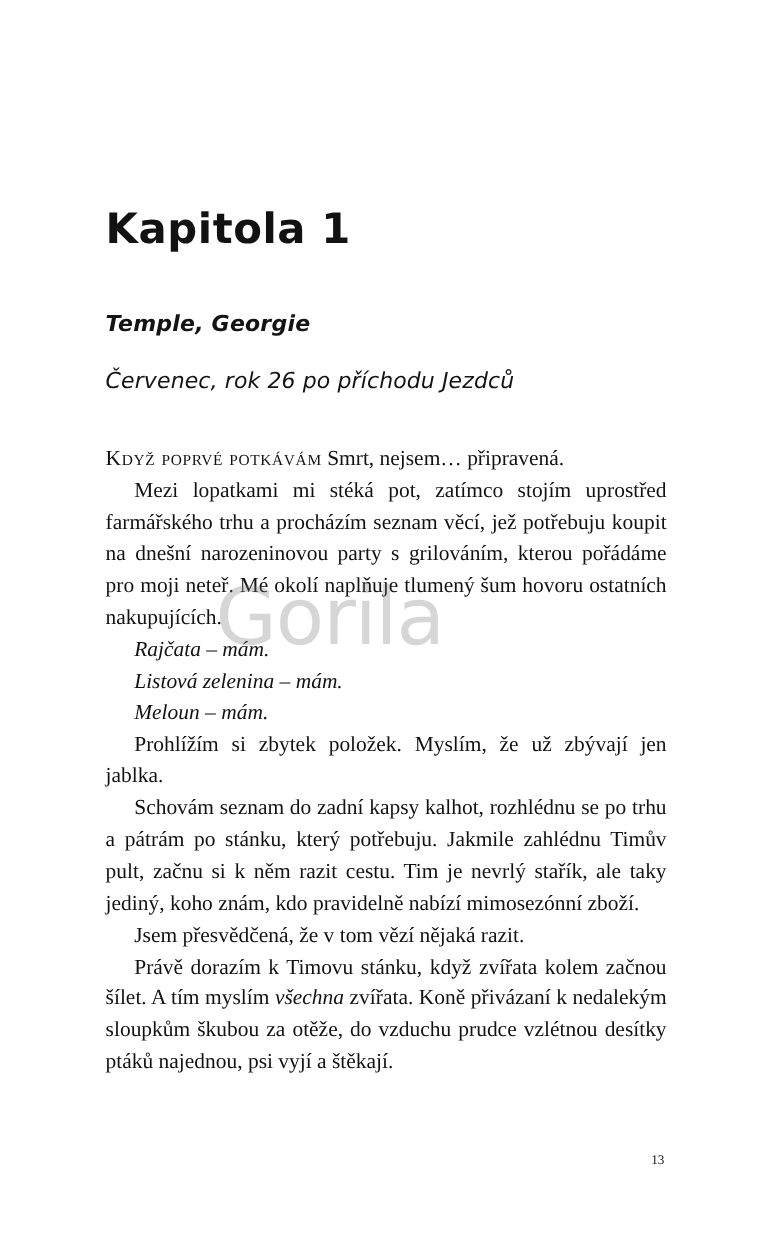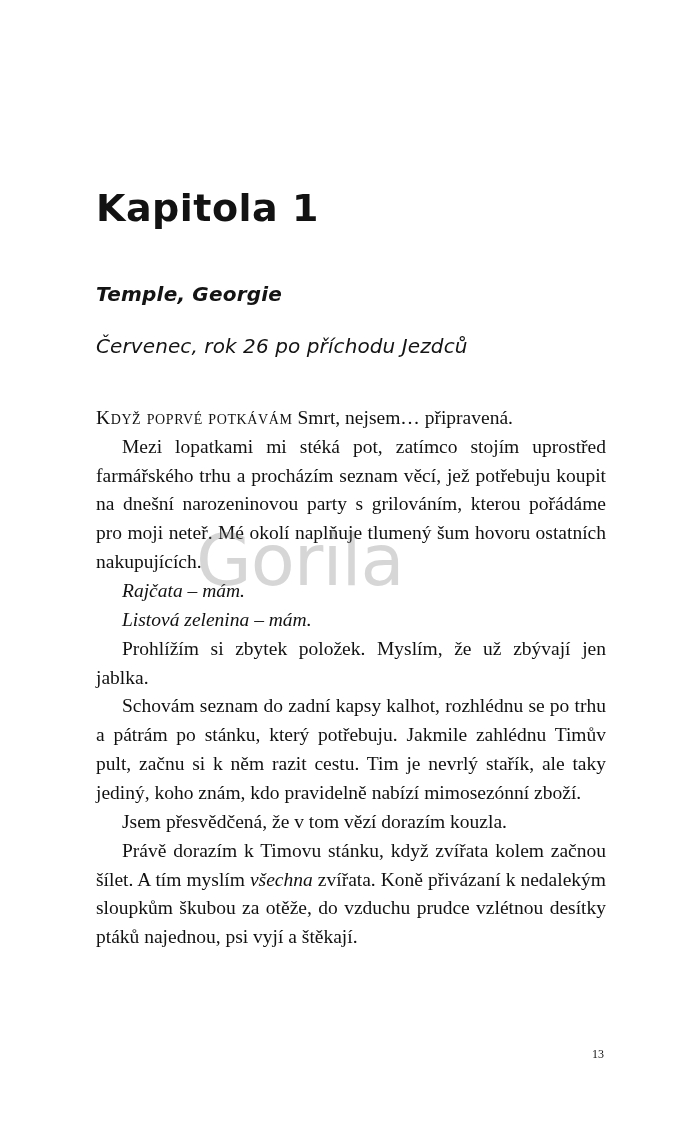--- a/index.html
+++ b/index.html
@@ -122,26 +122,27 @@
     <div class="dateline">Červenec, rok 26 po příchodu Jezdců</div>
 
     <p class="body-text first"><span class="smallcaps">Když poprvé potkávám</span><span> Smrt, nejsem… připravená.</span></p>
 
     <p class="body-text">Mezi lopatkami mi stéká pot, zatímco stojím uprostřed farmářského trhu a procházím seznam věcí, jež potřebuju koupit na dnešní narozeninovou party s grilováním, kterou pořádáme pro moji neteř. Mé okolí naplňuje tlumený šum hovoru ostatních nakupujících.</p>
 
     <p class="body-text italic">Rajčata – mám.</p>
 
     <p class="body-text italic">Listová zelenina – mám.</p>
 
+    <p class="body-text italic">Meloun – mám.</p>
 
     <p class="body-text">Prohlížím si zbytek položek. Myslím, že už zbývají jen jablka.</p>
 
     <p class="body-text">Schovám seznam do zadní kapsy kalhot, rozhlédnu se po trhu a pátrám po stánku, který potřebuju. Jakmile zahlédnu Timův pult, začnu si k něm razit cestu. Tim je nevrlý stařík, ale taky jediný, koho znám, kdo pravidelně nabízí mimosezónní zboží.</p>
 
-    <p class="body-text">Jsem přesvědčená, že v tom vězí dorazím kouzla.</p>
+    <p class="body-text">Jsem přesvědčená, že v tom vězí nějaká razit.</p>
 
     <p class="body-text"><span>Právě dorazím k Timovu stánku, když zvířata kolem začnou šílet. A tím myslím </span><em class="inline-italic">všechna</em><span> zvířata. Koně přivázaní k nedalekým sloupkům škubou za otěže, do vzduchu prudce vzlétnou desítky ptáků najednou, psi vyjí a štěkají.</span></p>
 
   </div>
 
   <div class="watermark">Gorila</div>
 
   <div class="page-number">13</div>
 
 </div>

